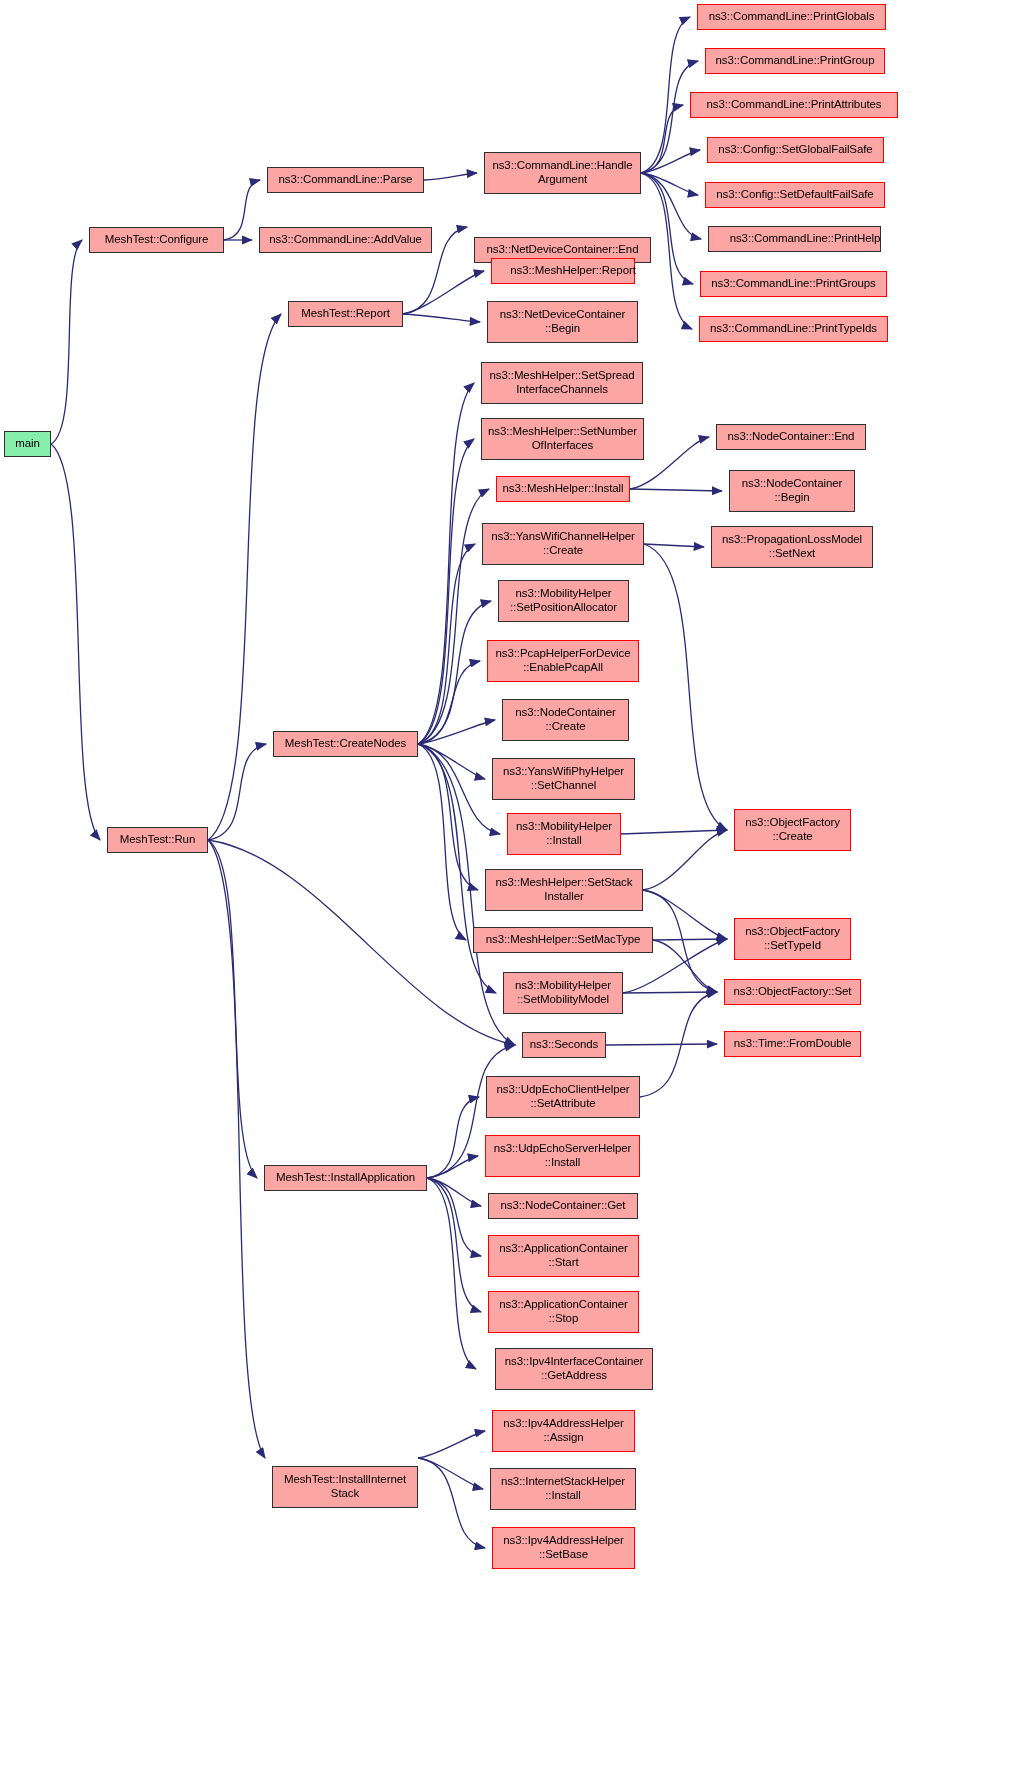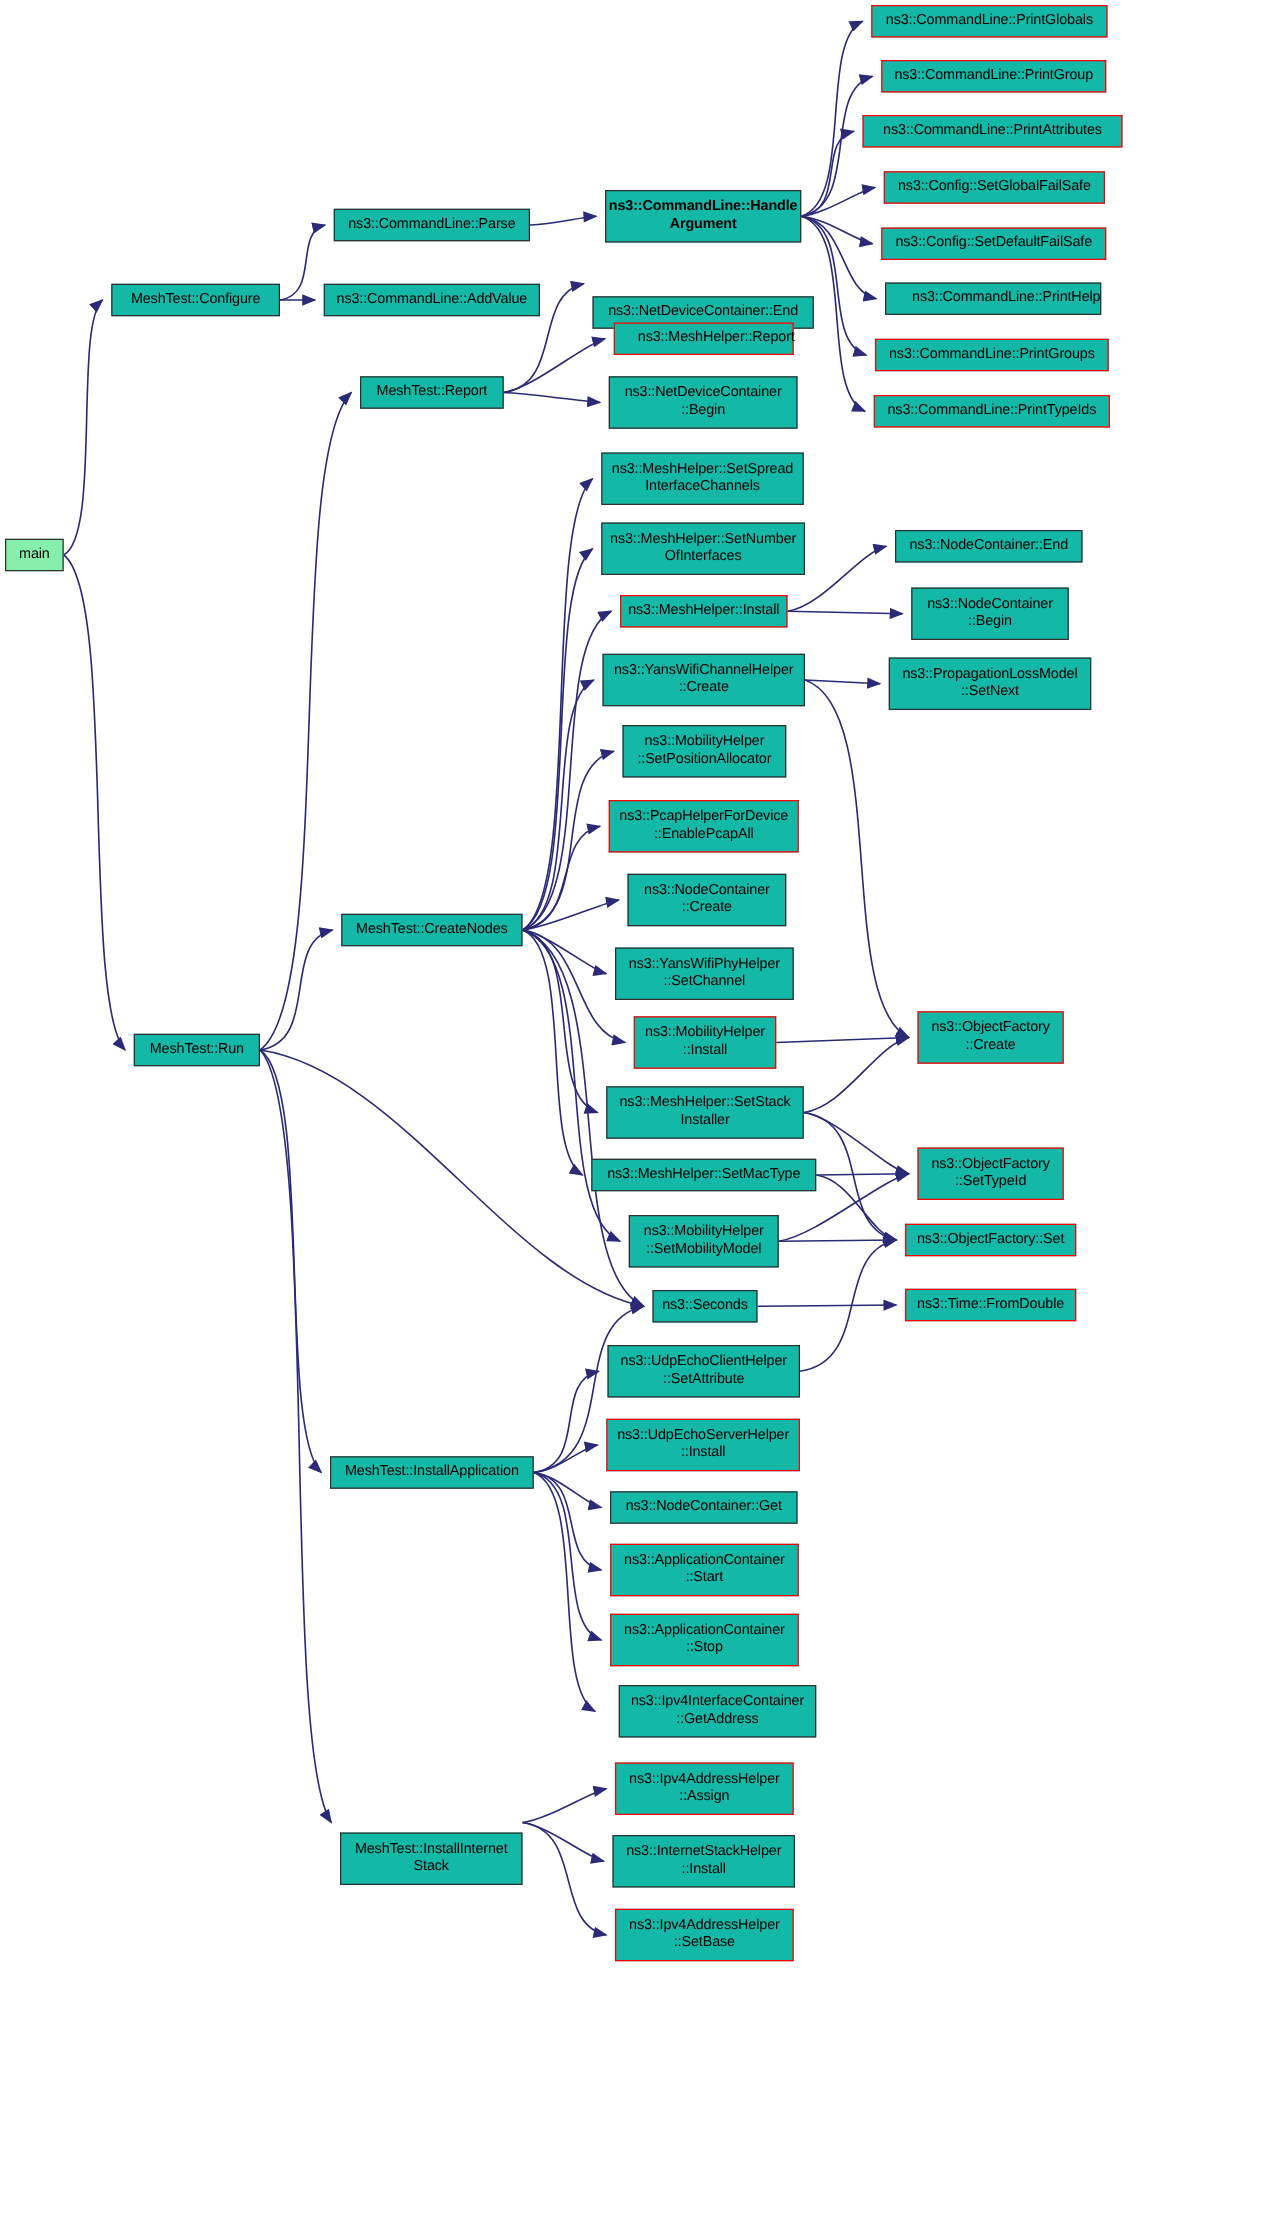--- a/index.html
+++ b/index.html
@@ -21,21 +21,21 @@
     left: 0;
     top: 0;
     width: 1013px;
     height: 1773px;
     pointer-events: none;
   }
   .node {
     position: absolute;
     box-sizing: border-box;
     border: 1px solid #303030;
-    background: #14b8a6;
+    background: #fca5a5;
     color: #000000;
     font-size: 11.5px;
     line-height: 1.18;
     text-align: center;
     display: flex;
     align-items: center;
     justify-content: center;
     padding: 1px 3px;
     white-space: pre-line;
     letter-spacing: -0.1px;
@@ -123,21 +123,21 @@
       <div class="node current" style="left: 4px; top: 431px; width: 47px; height: 26px;"><span>main</span></div>
       <div class="node" style="left: 89px; top: 227px; width: 135px; height: 26px;"><span>MeshTest::Configure</span></div>
       <div class="node" style="left: 107px; top: 827px; width: 101px; height: 26px;"><span>MeshTest::Run</span></div>
       <div class="node" style="left: 267px; top: 167px; width: 157px; height: 26px;"><span>ns3::CommandLine::Parse</span></div>
       <div class="node" style="left: 259px; top: 227px; width: 173px; height: 26px;"><span>ns3::CommandLine::AddValue</span></div>
       <div class="node" style="left: 288px; top: 301px; width: 115px; height: 26px;"><span>MeshTest::Report</span></div>
       <div class="node" style="left: 273px; top: 731px; width: 145px; height: 26px;"><span>MeshTest::CreateNodes</span></div>
       <div class="node" style="left: 264px; top: 1165px; width: 163px; height: 26px;"><span>MeshTest::InstallApplication</span></div>
       <div class="node" style="left: 272px; top: 1466px; width: 146px; height: 42px;"><span>MeshTest::InstallInternet
 Stack</span></div>
-      <div class="node" style="left: 484px; top: 152px; width: 157px; height: 42px; font-weight: bold;"><span>ns3::CommandLine::Handle
+      <div class="node" style="left: 484px; top: 152px; width: 157px; height: 42px;"><span>ns3::CommandLine::Handle
 Argument</span></div>
       <div class="node" style="left: 474px; top: 214px; width: 177px; height: 26px; margin-top: 23px;"><span>ns3::NetDeviceContainer::End</span></div>
       <div class="node red" style="left: 491px; top: 258px; width: 144px; height: 26px; padding-left: 23px;"><span>ns3::MeshHelper::Report</span></div>
       <div class="node" style="left: 487px; top: 301px; width: 151px; height: 42px;"><span>ns3::NetDeviceContainer
 ::Begin</span></div>
       <div class="node" style="left: 481px; top: 362px; width: 162px; height: 42px;"><span>ns3::MeshHelper::SetSpread
 InterfaceChannels</span></div>
       <div class="node" style="left: 481px; top: 418px; width: 163px; height: 42px;"><span>ns3::MeshHelper::SetNumber
 OfInterfaces</span></div>
       <div class="node red" style="left: 496px; top: 476px; width: 134px; height: 26px;"><span>ns3::MeshHelper::Install</span></div>

